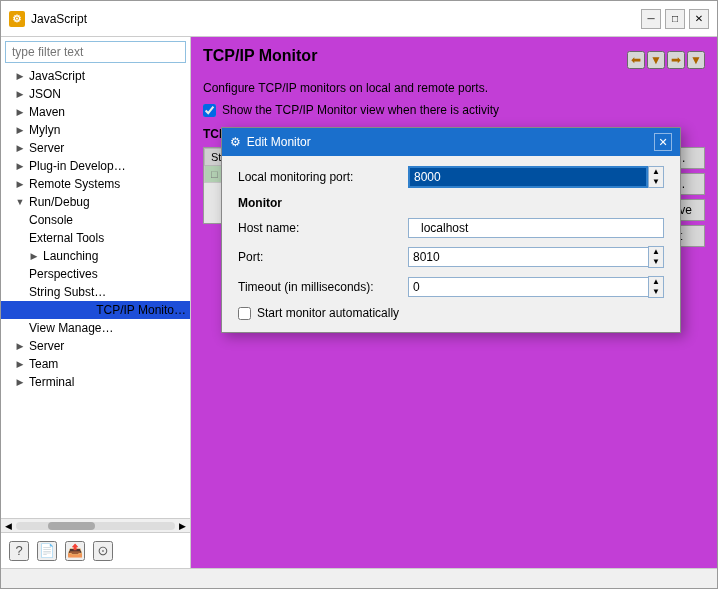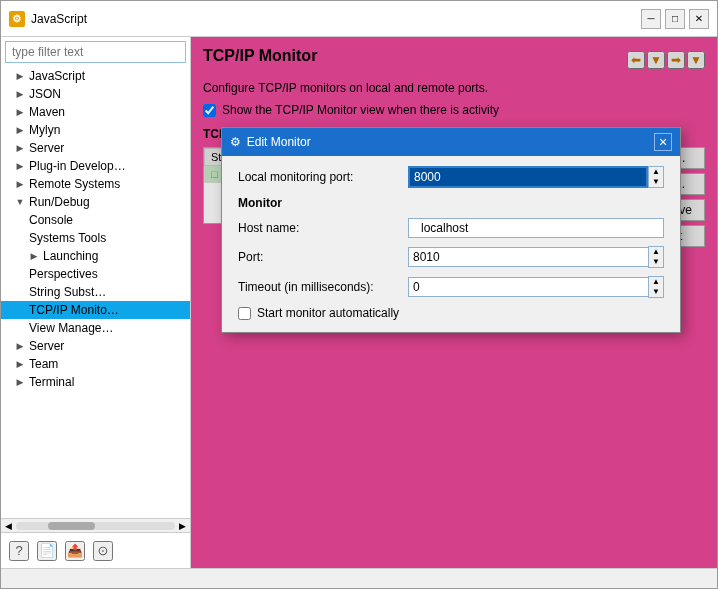--- a/index.html
+++ b/index.html
@@ -87,21 +87,21 @@
     }
 
     .tree-item {
       padding: 2px 4px;
       cursor: pointer;
       display: flex;
       align-items: center;
       gap: 4px;
       white-space: nowrap;
     }
-    .tree-item.selected { background: #0ea5e9; }
+    .tree-item.selected { background: #1d4ed8; justify-content: flex-end; }
 
     .tree-arrow {
       width: 10px;
       height: 10px;
       display: inline-flex;
       align-items: center;
       justify-content: center;
       font-size: 9px;
       color: #555;
     }
@@ -149,21 +149,21 @@
       width: 20px; height: 20px;
       cursor: pointer;
       display: flex; align-items: center; justify-content: center;
       font-size: 13px;
       color: #555;
     }
 
     
     .main-panel {
       flex: 1;
-      background: #ec4899;
+      background: #d946ef;
       padding: 10px 12px;
       overflow-y: auto;
       position: relative;
     }
 
     .panel-title {
       font-size: 16px;
       font-weight: bold;
       margin-bottom: 8px;
       color: #000;
@@ -443,21 +443,21 @@
           <span>Remote Systems</span>
         </div>
         <div class="tree-item tree-indent-1">
           <span class="tree-arrow">▼</span>
           <span>Run/Debug</span>
         </div>
         <div class="tree-item tree-indent-2">
           <span>Console</span>
         </div>
         <div class="tree-item tree-indent-2">
-          <span>Systems Tools</span>
+          <span>External Tools</span>
         </div>
         <div class="tree-item tree-indent-2">
           <span class="tree-arrow">▶</span>
           <span>Launching</span>
         </div>
         <div class="tree-item tree-indent-2">
           <span>Perspectives</span>
         </div>
         <div class="tree-item tree-indent-2">
           <span>String Subst…</span>

